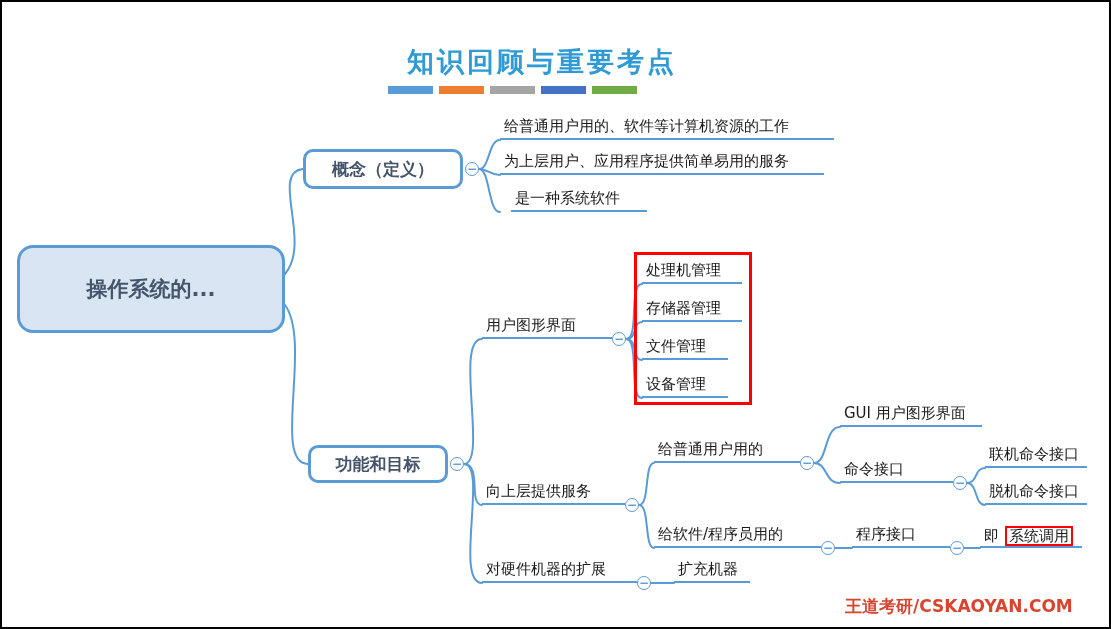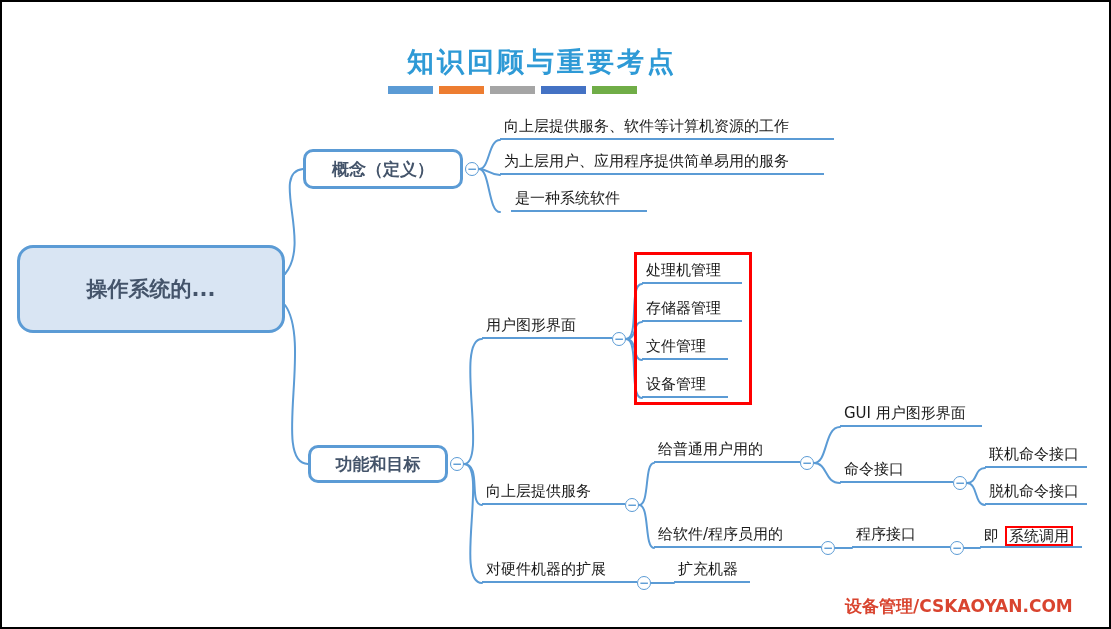--- a/index.html
+++ b/index.html
@@ -91,21 +91,21 @@
     <span class="bar" style="background: rgb(237, 125, 49);"></span>
     <span class="bar" style="background: rgb(165, 165, 165);"></span>
     <span class="bar" style="background: rgb(68, 114, 196);"></span>
     <span class="bar" style="background: rgb(112, 173, 71);"></span>
   </div>
 
   <div class="node-box root-box" style="left:15px;top:243px;width:268px;height:88px;">操作系统的...</div>
 
   <div class="node-box" style="left:301px;top:147px;width:160px;height:40px;">概念（定义）</div>
   <span class="collapse" style="left:463px;top:160px;">−</span>
-  <div class="leaf" style="left:498px;top:114px;width:334px;">向上层提供服务、软件等计算机资源的工作</div>
+  <div class="leaf" style="left:498px;top:114px;width:334px;">给普通用户用的、软件等计算机资源的工作</div>
   <div class="leaf" style="left:498px;top:149px;width:324px;">为上层用户、应用程序提供简单易用的服务</div>
   <div class="leaf" style="left:498px;top:186px;width:136px;margin-left:11px;">是一种系统软件</div>
 
   <div class="node-box" style="left:306px;top:443px;width:140px;height:38px;">功能和目标</div>
   <span class="collapse" style="left:448px;top:455px;">−</span>
 
   <div class="leaf" style="left:480px;top:313px;width:130px;">用户图形界面</div>
   <span class="collapse" style="left:610px;top:330px;">−</span>
   <div class="leaf" style="left:640px;top:258px;width:100px;">处理机管理</div>
   <div class="leaf" style="left:640px;top:296px;width:100px;">存储器管理</div>
@@ -129,15 +129,15 @@
   <div class="leaf" style="left:850px;top:522px;width:98px;">程序接口</div>
   <span class="collapse" style="left:948px;top:539px;">−</span>
   <div class="leaf" style="left:978px;top:522px;width:102px;">
     <span>即</span><span class="red-inline">系统调用</span>
   </div>
 
   <div class="leaf" style="left:480px;top:557px;width:155px;">对硬件机器的扩展</div>
   <span class="collapse" style="left:635px;top:574px;">−</span>
   <div class="leaf" style="left:672px;top:557px;width:76px;">扩充机器</div>
 
-  <div class="watermark">设备管理/CSKAOYAN.COM</div>
+  <div class="watermark">王道考研/CSKAOYAN.COM</div>
 
 </div>
 
 </body></html>

